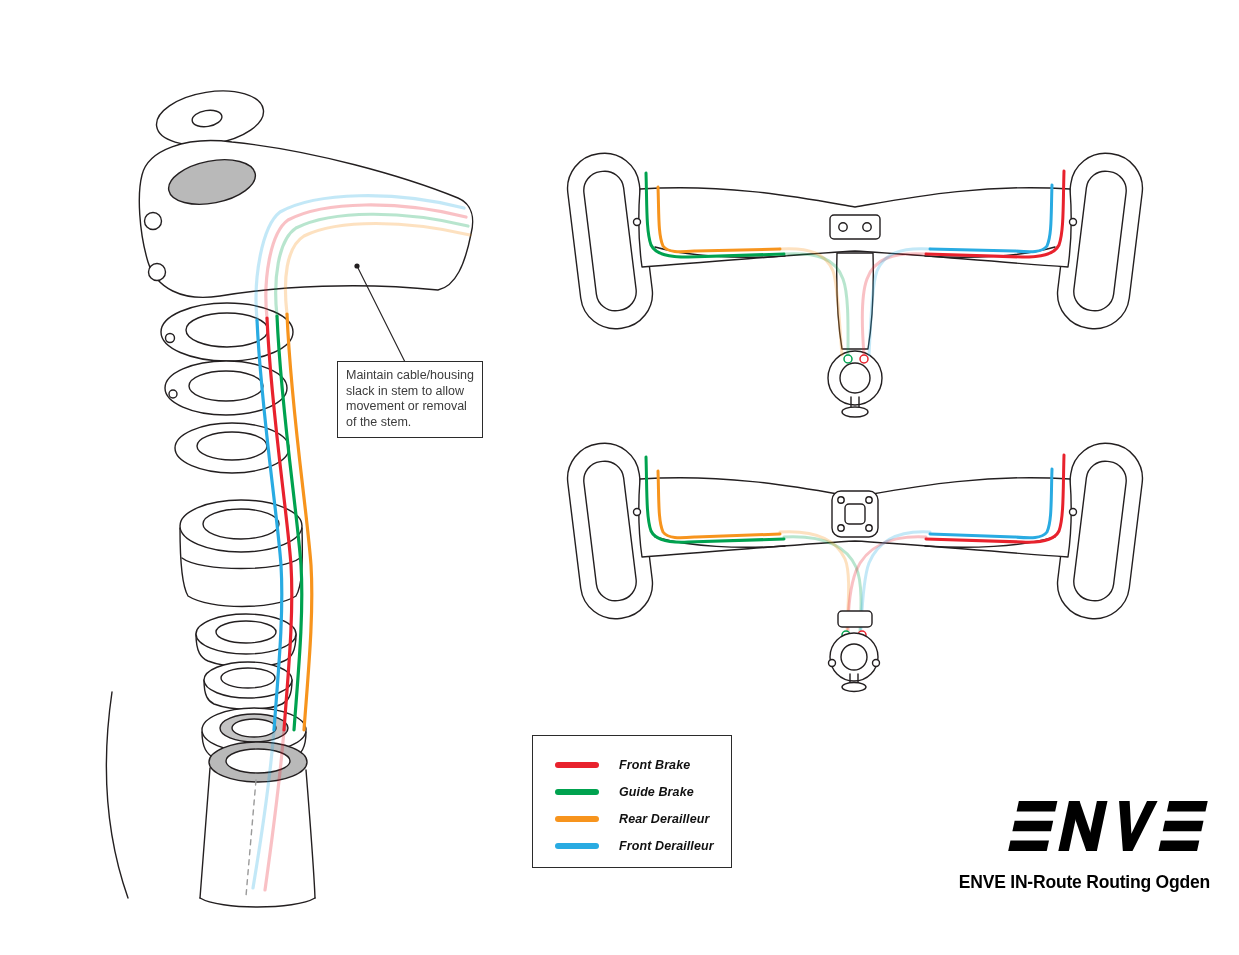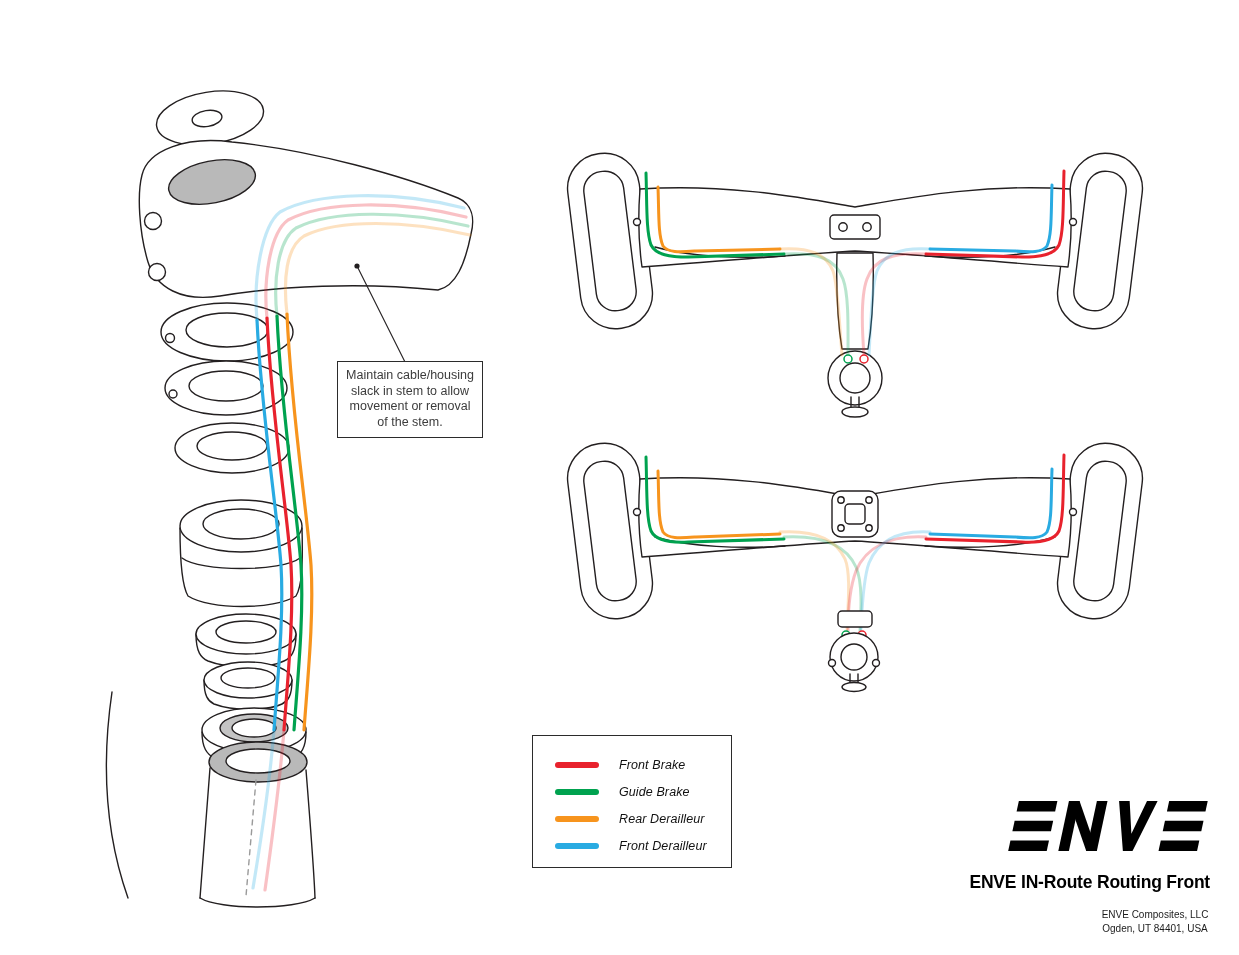--- a/index.html
+++ b/index.html
@@ -12,32 +12,32 @@
   }
   .abs{position:absolute;}
   svg{display:block;}
 
   
   .callout{
     position:absolute;left:337px;top:361px;width:146px;
     box-sizing:border-box;
     border:1px solid #2b2b2b;background:#fff;
     padding:6px 8px;
-    font-size:12.5px;line-height:1.25;color:#3c3c3c;text-align:center;
+    font-size:12.5px;line-height:1.25;color:#3c3c3c;
   }
 
   
   .legend{
     position:absolute;left:532px;top:735px;width:200px;height:133px;
     box-sizing:border-box;border:1px solid #2b2b2b;background:#fff;
     padding:15px 0 0 22px;
   }
   .legend-row{display:flex;align-items:center;height:27px;}
   .legend-label{
-    margin-left:20px;font-style:italic;font-weight:400;
+    margin-left:20px;font-style:italic;font-weight:700;
     font-size:12.5px;color:#111;letter-spacing:0.1px;
   }
 
   
   .logo-wrap{position:absolute;left:1005px;top:800px;width:205px;height:53px;}
   .guide-title{
     position:absolute;left:930px;top:872px;width:280px;
     text-align:right;font-weight:700;font-size:17.5px;color:#000;
     letter-spacing:-0.2px;
   }
@@ -280,19 +280,15 @@
         <rect x="81" y="0" width="11" height="52"></rect>
 
         <path d="M 104 0 L 115 0 L 124 34 L 133 0 L 144 0 L 129 52 L 119 52 Z"></path>
 
         <rect x="156" y="0" width="40" height="11"></rect>
         <rect x="156" y="20.5" width="40" height="11"></rect>
         <rect x="156" y="41" width="40" height="11"></rect>
       </g>
     </svg>
   </div>
-  <div class="guide-title">ENVE IN-Route Routing Front</div>
-  <div class="company">
-    <div>ENVE Composites, LLC</div>
-    <div>Ogden, UT 84401, USA</div>
-  </div>
+  <div class="guide-title">ENVE IN-Route Routing Ogden</div>
 
 </div>
 
 </body></html>

